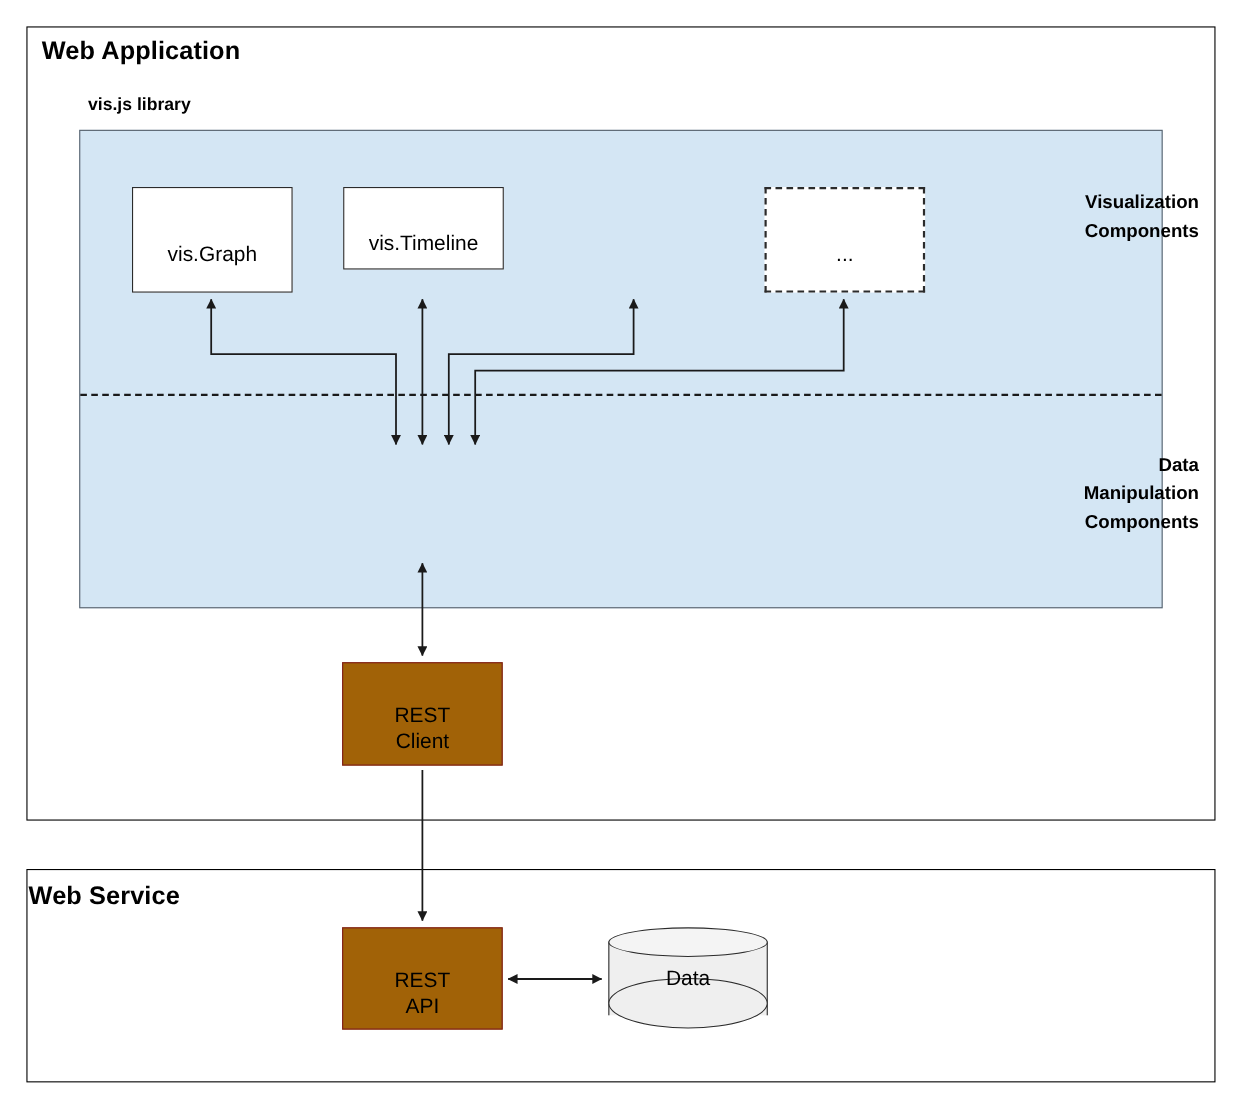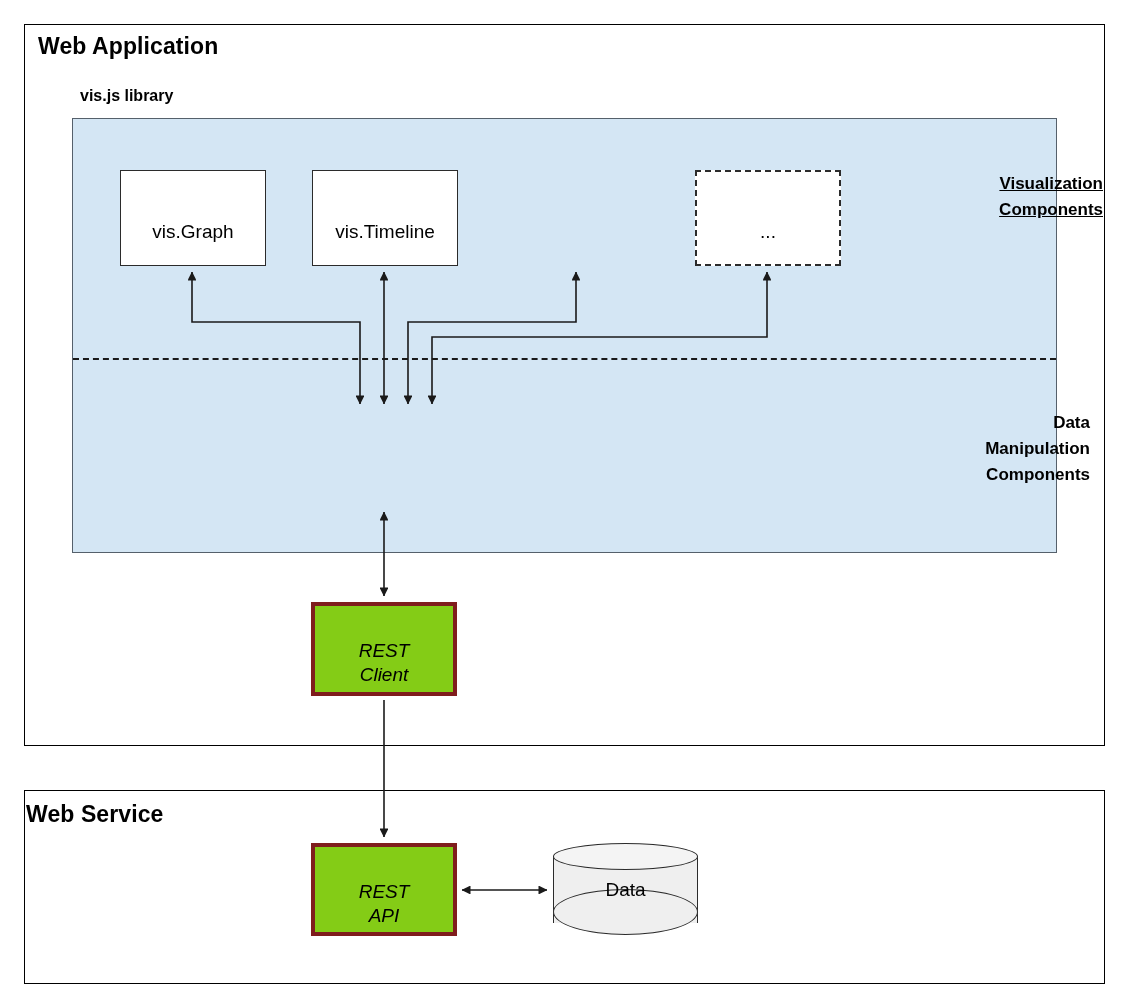--- a/index.html
+++ b/index.html
@@ -51,39 +51,39 @@
     left:73px;top:358px;width:983px;height:0;
     border-top:2px dashed #1a1a1a;
   }
 
   
   .section-caption{
     position:absolute;
     font-size:17px;font-weight:bold;line-height:26px;
     text-align:right;white-space:nowrap;color:#000;
   }
-  #visualization-caption{right:25px;top:171px;text-decoration:underline;}
+  #visualization-caption{right:38px;top:171px;}
   #data-caption{right:38px;top:410px;}
 
   
   .node{
     position:absolute;
     box-sizing:border-box;
     display:flex;align-items:center;justify-content:center;
     text-align:center;
     font-size:19px;line-height:24px;
     color:#000;
     background:#ffffff;
     border:1px solid #2b2b2b;
   }
   .node.dashed{border:2px dashed #2b2b2b;background:#ffffff;}
-  .node.grey{background:#84cc16;border:4px solid #7f1d1d;font-style:italic;}
+  .node.grey{background:#a16207;border:1px solid #7f1d1d;}
 
   #node-vis-graph    {left:120px;top:170px;width:146px;height:96px;}
-  #node-vis-timeline {left:312px;top:170px;width:146px;height:96px;}
+  #node-vis-timeline {left:312px;top:170px;width:146px;height:75px;}
   #node-vis-graph3d  {left:504px;top:170px;width:146px;height:96px;}
   #node-ellipsis     {left:695px;top:170px;width:146px;height:96px;}
   #node-vis-dataset  {left:312px;top:410px;width:146px;height:96px;}
   #node-rest-client  {left:311px;top:602px;width:146px;height:94px;}
   #node-rest-api     {left:311px;top:843px;width:146px;height:93px;}
 
   .node-label{white-space:pre-line;margin-top:28px;}
 
   
   #node-data-store{

